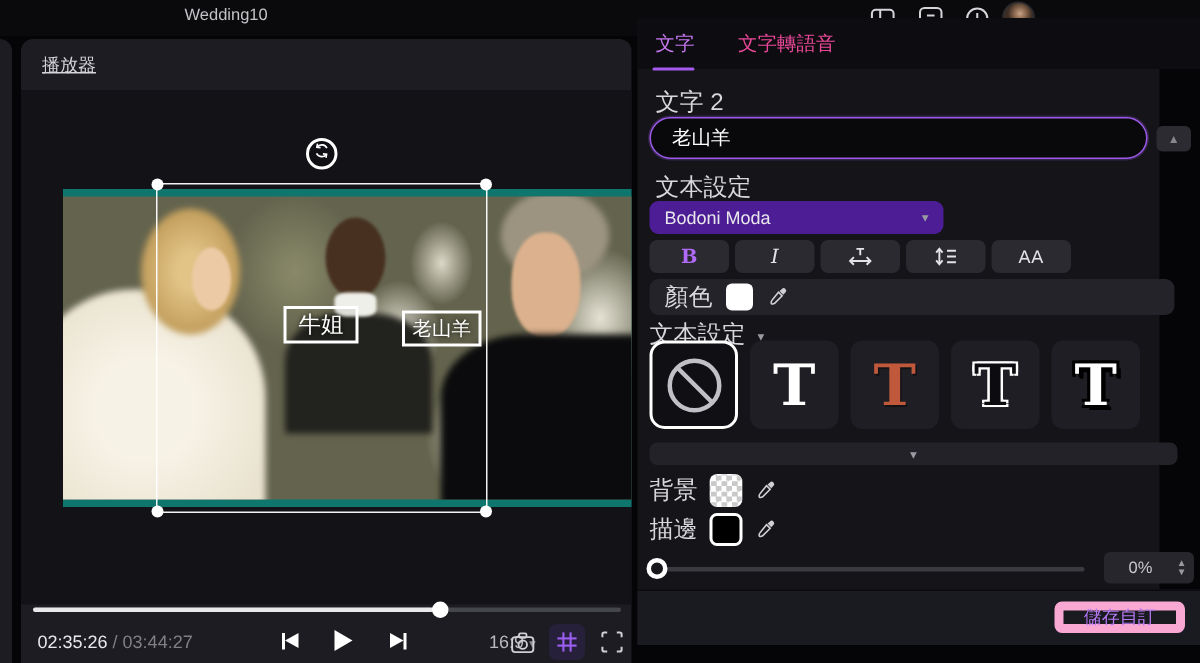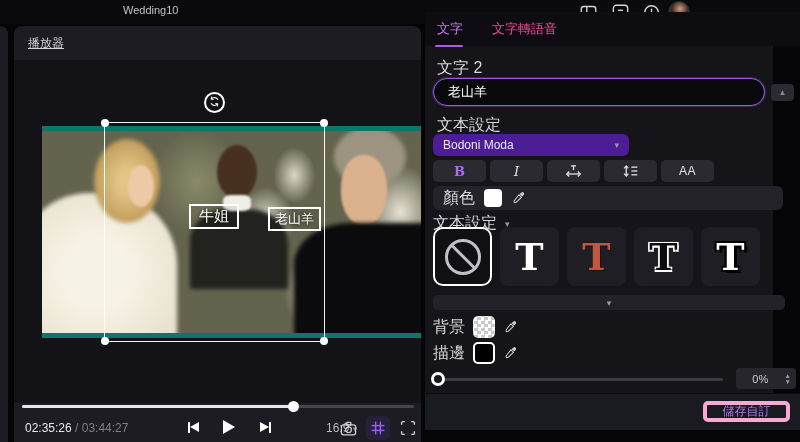--- a/index.html
+++ b/index.html
@@ -137,21 +137,21 @@
   .slider-row { position:absolute; left:8px; top:356px; width:360px; height:22px; }
   .sl-track { position:absolute; left:2px; top:10px; width:288px; height:3px; background:#3a3a41; border-radius:2px; }
   .sl-handle { position:absolute; left:-2px; top:4px; width:14px; height:14px; border-radius:50%; background:#17171c; border:3.5px solid #fff; cursor:pointer; }
   .val-box { position:absolute; left:303px; top:0px; width:60px; height:21px; background:#26262c; border-radius:4px;
     display:flex; align-items:center; }
   .val-box .val { flex:1; text-align:center; color:#c8c8cd; font-size:11px; }
   .steppers { display:flex; flex-direction:column; padding-right:5px; line-height:6px; }
   .steppers span { color:#9a9aa1; font-size:6.5px; cursor:pointer; }
 
   .rp-footer { position:absolute; left:0; top:381px; width:375px; height:37px; background:#1a1a21; border-top:1px solid #0b0b0e; }
-  .save-btn { position:absolute; right:10px; top:7px; width:87px; height:21px; border:4px solid #f9a8d4; border-radius:5px;
+  .save-btn { position:absolute; right:10px; top:7px; width:87px; height:21px; border:6px solid #f9a8d4; border-radius:5px;
     background:transparent; color:#b678f2; font-size:12px; cursor:pointer; display:flex; align-items:center; justify-content:center; }
 </style>
 </head>
 <body>
 
 <div id="app">
 
   <div class="topbar">
     <div class="tb-title">Wedding10</div>
 

